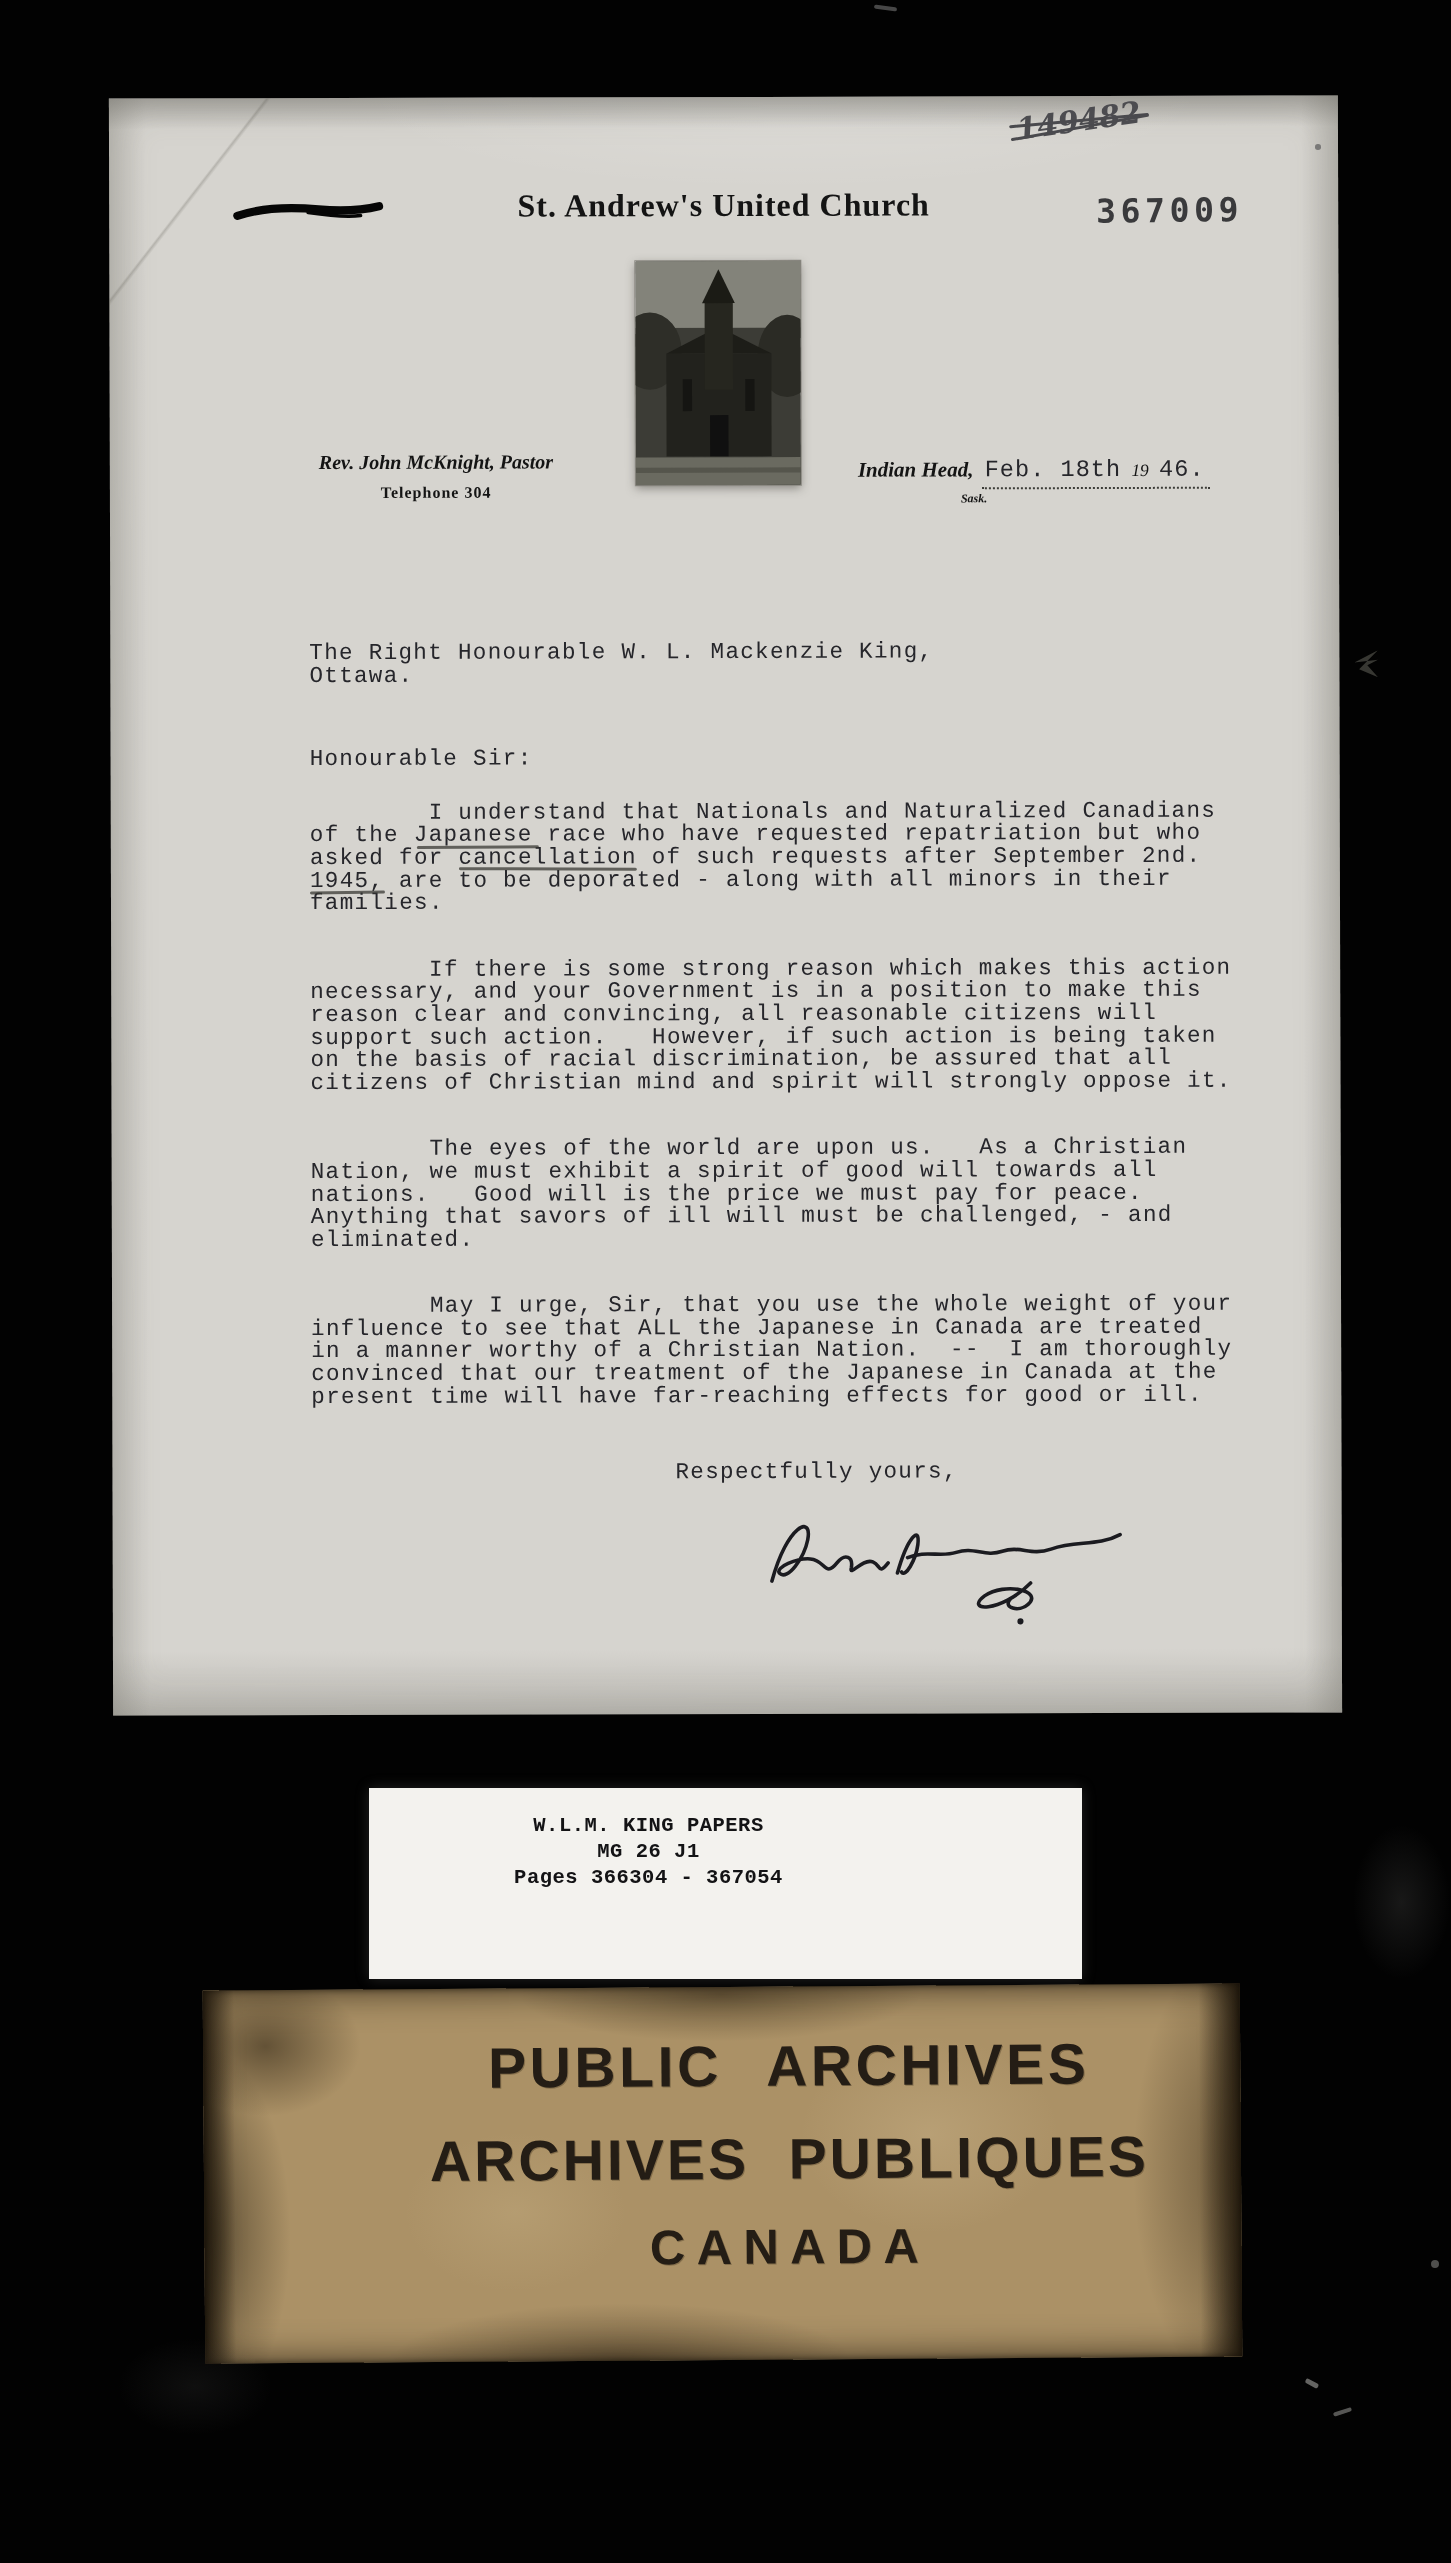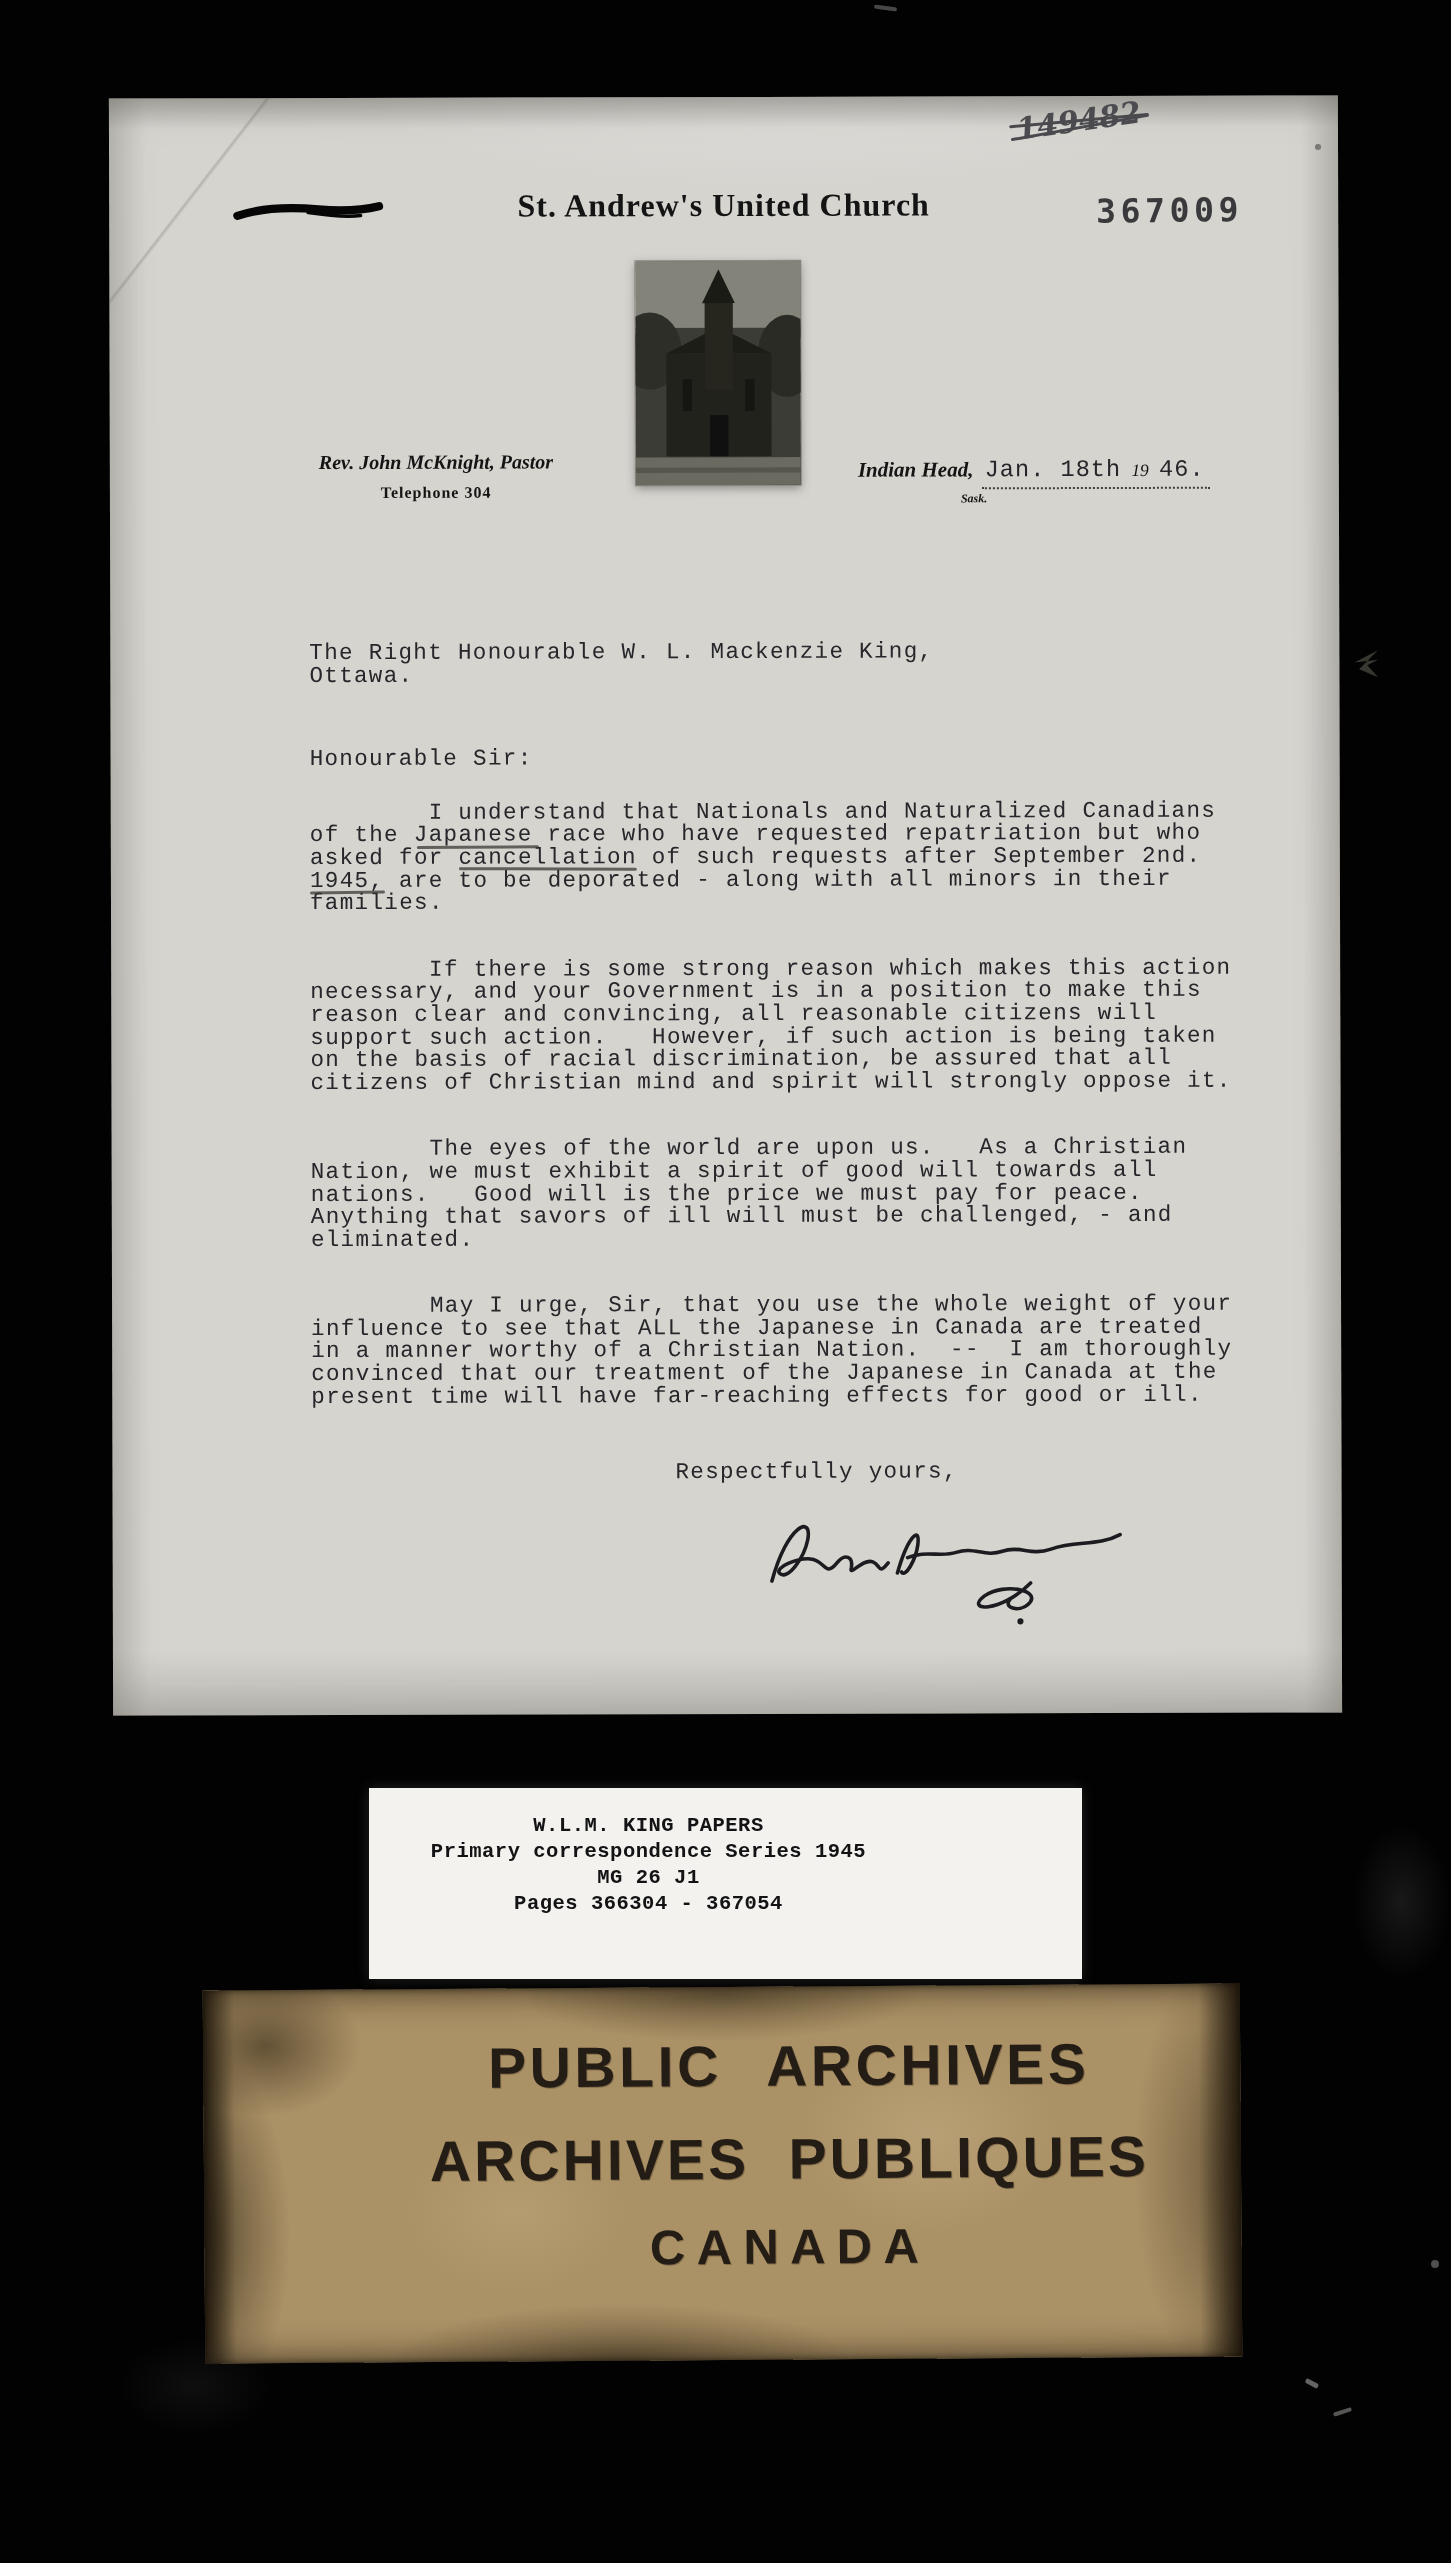--- a/index.html
+++ b/index.html
@@ -149,21 +149,21 @@
 
     <div class="pastor-block">
       <div class="pastor">Rev. John McKnight, Pastor</div>
       <div class="telephone">Telephone 304</div>
     </div>
 
     <div class="date-block">
       <div class="place-row">
         <span class="place">Indian Head,</span>
         <span class="date-line">
-          <span class="typed-date">Jan. 18th</span>
+          <span class="typed-date">Feb. 18th</span>
           <span class="printed-19">19</span>
           <span class="typed-year">46.</span>
         </span>
       </div>
       <div class="sask">Sask.</div>
     </div>
 
     <div class="edge-mark"></div>
 
     <div class="letter-body">
@@ -211,21 +211,20 @@
                  C 537 268 505 258 520 242"></path>
       </g>
       <circle cx="540" cy="285" r="6" fill="#1b1b20"></circle>
     </svg>
 
   </div>
 
   <div class="archive-card">
     <div class="card-inner">
       <div>W.L.M. KING PAPERS</div>
-      <div>Primary correspondence Series 1945</div>
       <div>MG 26  J1</div>
       <div>Pages 366304 - 367054</div>
     </div>
   </div>
 
   <div class="archive-stamp">
     <div class="stamp-inner">
       <div class="stamp-l1">PUBLIC ARCHIVES</div>
       <div class="stamp-l2">ARCHIVES PUBLIQUES</div>
       <div class="stamp-l3">CANADA</div>

